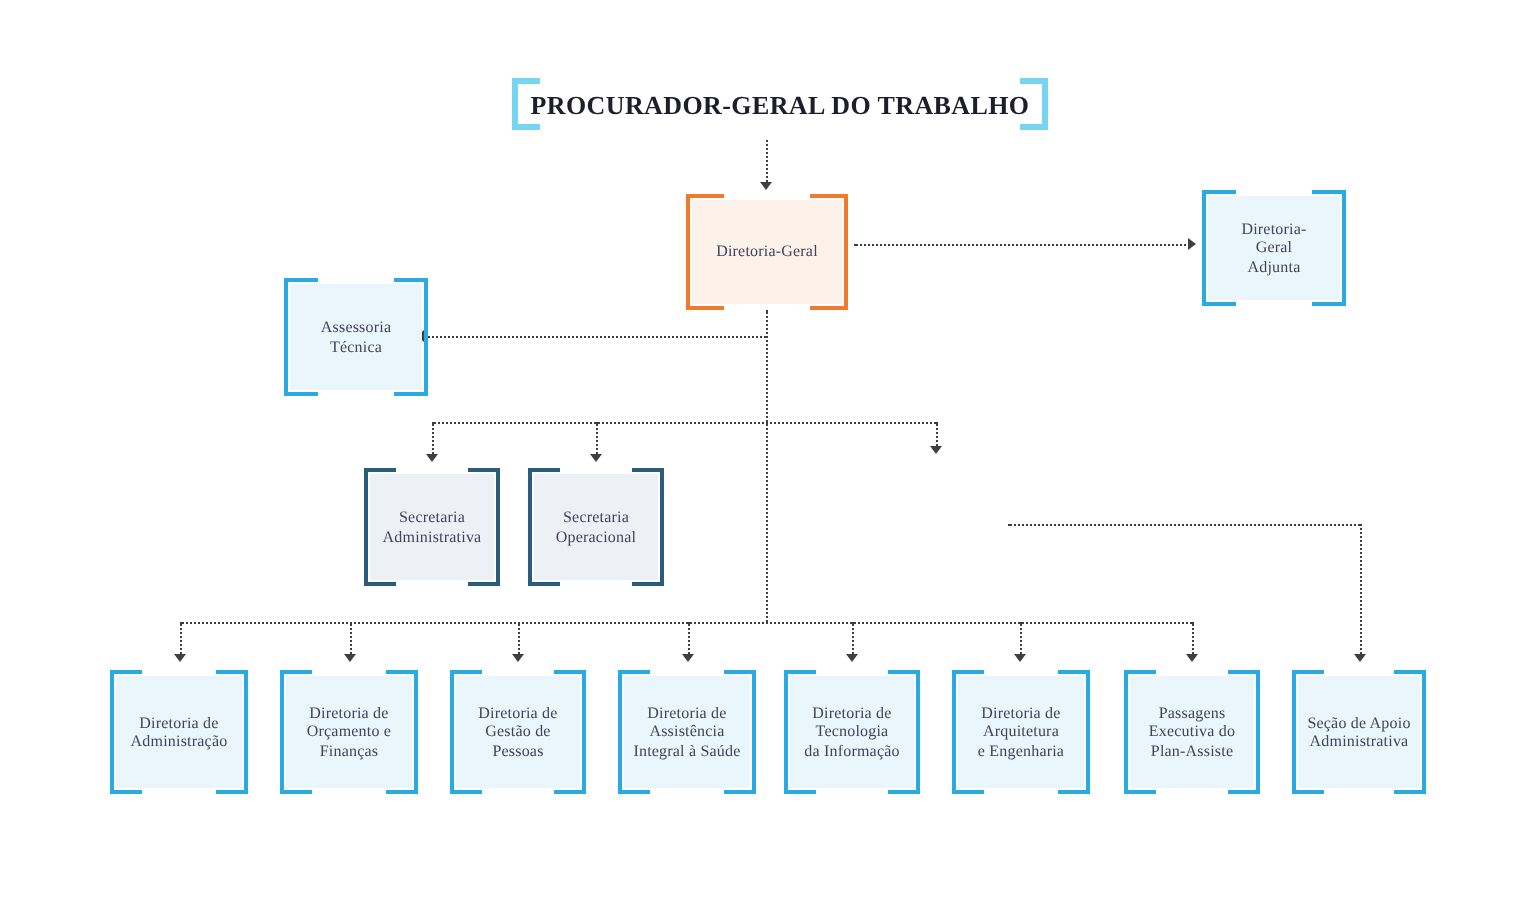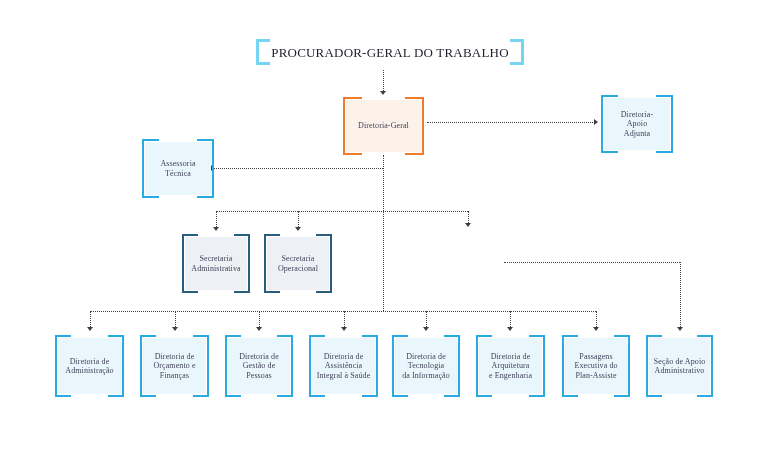--- a/index.html
+++ b/index.html
@@ -19,21 +19,21 @@
   .orange { --bk:var(--orange); --fl:var(--orange_fill); }
   .cyan   { --bk:var(--cyan);   --fl:var(--cyan_fill); }
   .navy   { --bk:var(--navy);   --fl:var(--navy_fill); }
 
   
   .title-wrap { position:absolute; left:256px; top:38px; width:268px; height:29px;
                 display:flex; align-items:center; justify-content:center; }
   .tb { position:absolute; top:1px; width:14px; height:26px; border:3px solid var(--cyan_light); }
   .tb.l { left:0; border-right:none; }
   .tb.r { right:0; border-left:none; }
-  .title-text { font-size:13px; font-weight:400; color:var(--title_text); letter-spacing:0.2px; white-space:nowrap; }
+  .title-text { font-size:13px; font-weight:700; color:var(--title_text); letter-spacing:0.2px; white-space:nowrap; }
 
   
   .hline { position:absolute; height:0; border-top:1px dotted var(--line); }
   .vline { position:absolute; width:0; border-left:1px dotted var(--line); }
   .arr { position:absolute; width:0; height:0; }
   .arr.down  { border-left:3px solid transparent; border-right:3px solid transparent; border-top:4px solid var(--line); }
   .arr.left  { border-top:3px solid transparent; border-bottom:3px solid transparent; border-right:4px solid var(--line); }
   .arr.right { border-top:3px solid transparent; border-bottom:3px solid transparent; border-left:4px solid var(--line); }
 </style>
 </head>
@@ -86,21 +86,21 @@
   <div class="vline" style="left:596px;top:311px;height:18px"></div>
   <div class="arr down" style="left:593px;top:327px"></div>
 
   <div class="node orange" style="left:343px;top:97px;width:81px;height:58px">
     <div class="fill"></div>
     <div class="label">Diretoria-Geral</div>
   </div>
   <div class="node cyan" style="left:601px;top:95px;width:72px;height:58px">
     <div class="fill"></div>
     <div class="label">Diretoria-
-Apoio
+Geral
 Adjunta</div>
   </div>
   <div class="node cyan" style="left:142px;top:139px;width:72px;height:59px">
     <div class="fill"></div>
     <div class="label">Assessoria
 Técnica</div>
   </div>
 
   <div class="node navy" style="left:182px;top:234px;width:68px;height:59px">
     <div class="fill"></div>
@@ -150,16 +150,16 @@
   </div>
   <div class="node cyan" style="left:562px;top:335px;width:68px;height:62px">
     <div class="fill"></div>
     <div class="label">Passagens
 Executiva do
 Plan-Assiste</div>
   </div>
   <div class="node cyan" style="left:646px;top:335px;width:67px;height:62px">
     <div class="fill"></div>
     <div class="label">Seção de Apoio
-Administrativo</div>
+Administrativa</div>
   </div>
 
 </div>
 
 </body></html>

